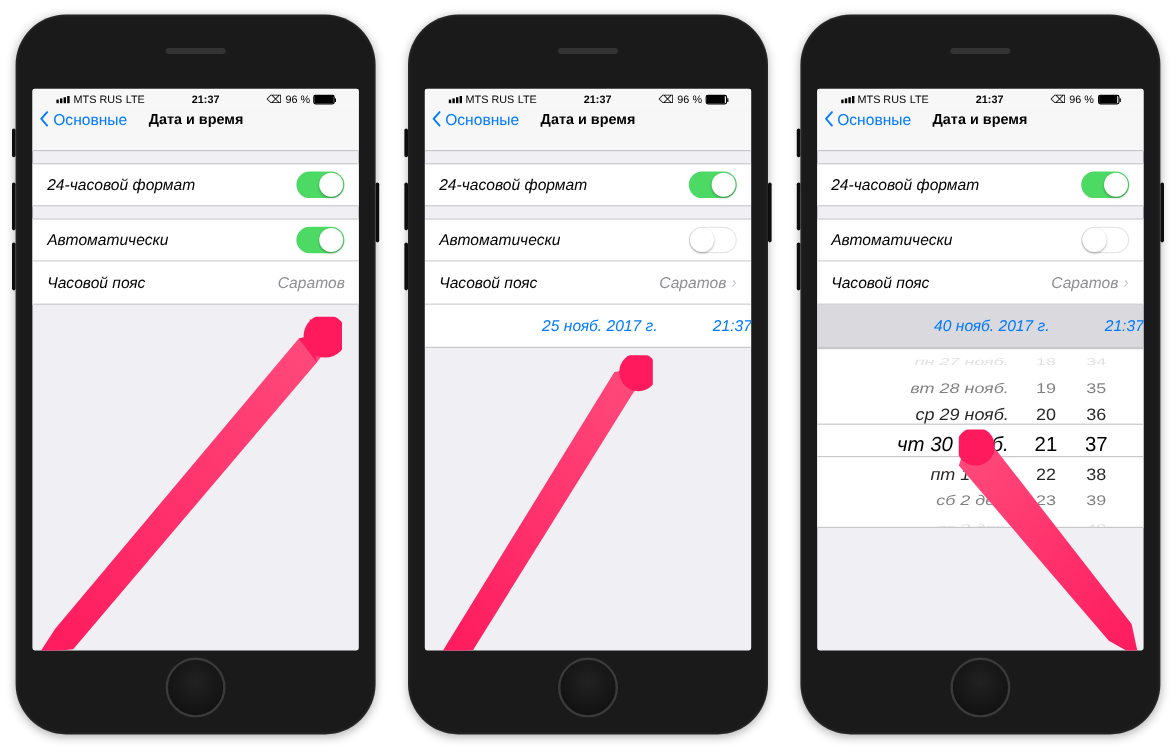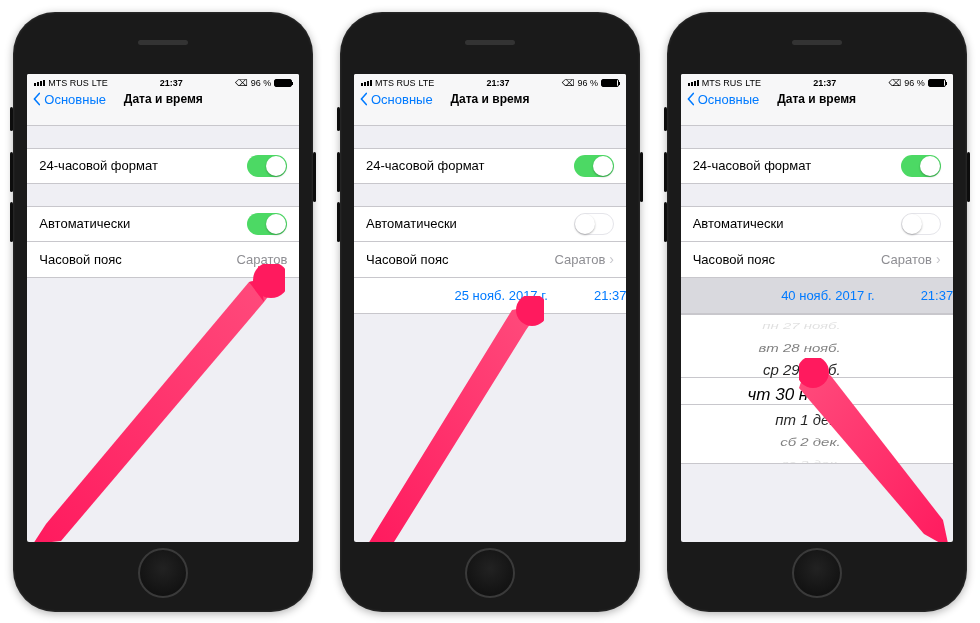--- a/index.html
+++ b/index.html
@@ -50,21 +50,21 @@
     border-radius: 2px;
     overflow: hidden;
     font-size: 12px;
     position: relative;
   }
   .status-bar {
     height: 18px;
     display: flex;
     align-items: center;
     justify-content: space-between;
-    padding: 0 7px;
+    padding: 0 20px;
     font-size: 9px;
     color: #000;
     background: #f7f7f8;
   }
   .status-left, .status-right { display: flex; align-items: center; gap: 3px; }
   .status-time { font-weight: 600; }
   .sig { display: flex; gap: 1px; align-items: flex-end; }
   .sig i { width: 2px; background: #000; display: block; }
   .sig i:nth-child(1){height:3px}.sig i:nth-child(2){height:4px}.sig i:nth-child(3){height:5px}.sig i:nth-child(4){height:6px}
   .bt { font-size: 9px; }
@@ -90,21 +90,21 @@
   .back svg { width: 11px; height: 14px; }
   .nav-title {
     position: absolute; left: 0; right: 0;
     text-align: center;
     font-weight: 600;
     font-size: 12px;
     color: #000;
     pointer-events: none;
   }
 
-  .group { margin-top: 22px; }
+  .group { margin-top: 10px; font-style: italic; }
   .row {
     background: #fff;
     border-top: 1px solid #c8c7cc;
     border-bottom: 1px solid #c8c7cc;
     height: 36px;
     display: flex;
     align-items: center;
     justify-content: space-between;
     padding: 0 12px;
     font-size: 13px;
@@ -403,20 +403,38 @@
       <div class="wheel-wrap">
         <div class="wheel date">
           <div class="far">пн 27 нояб.</div>
           <div class="near">вт 28 нояб.</div>
           <div class="adj">ср 29 нояб.</div>
           <div class="mid">чт 30 нояб.</div>
           <div class="adj">пт 1 дек.</div>
           <div class="near">сб 2 дек.</div>
           <div class="far">вс 3 дек.</div>
         </div>
+        <div class="wheel">
+          <div class="far">18</div>
+          <div class="near">19</div>
+          <div class="adj">20</div>
+          <div class="mid">21</div>
+          <div class="adj">22</div>
+          <div class="near">23</div>
+          <div class="far">24</div>
+        </div>
+        <div class="wheel">
+          <div class="far">34</div>
+          <div class="near">35</div>
+          <div class="adj">36</div>
+          <div class="mid">37</div>
+          <div class="adj">38</div>
+          <div class="near">39</div>
+          <div class="far">40</div>
+        </div>
       </div>
     </div>
 
     <div class="arrow" style="left:118px; top:284px;">
       <svg width="150" height="190">
         <defs>
             <linearGradient id="g3" x1="0" y1="0" x2="1" y2="1">
               <stop offset="0" stop-color="#ff4d7d"></stop>
               <stop offset="1" stop-color="#ff1a5e"></stop>
             </linearGradient>

